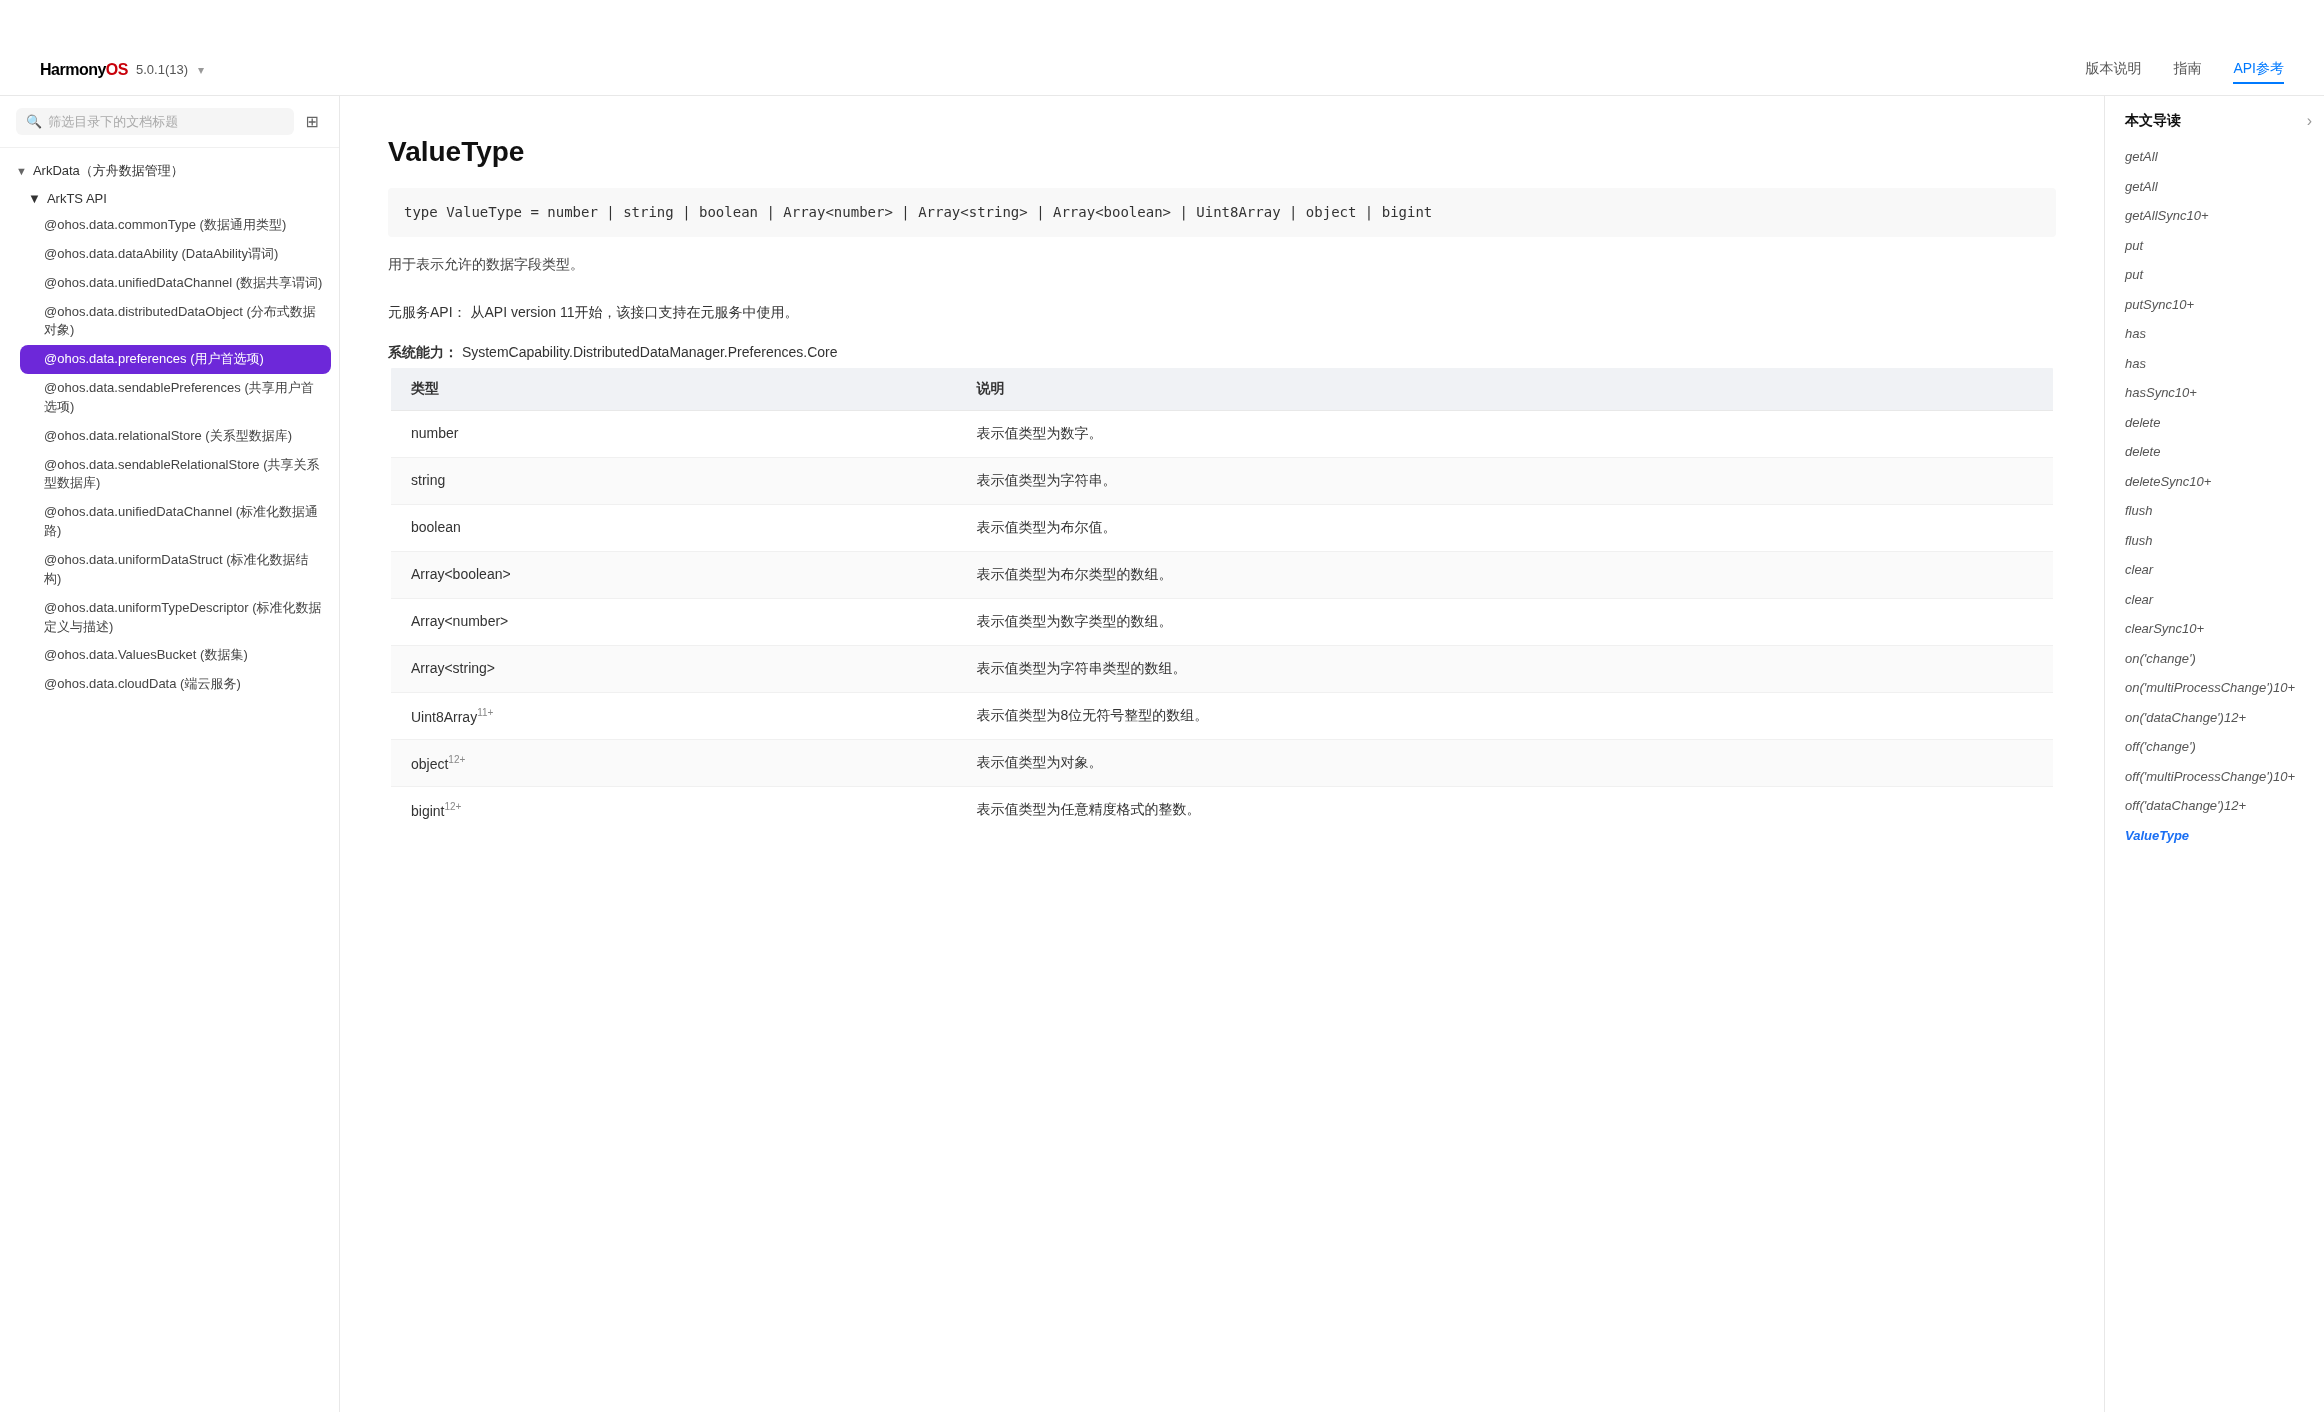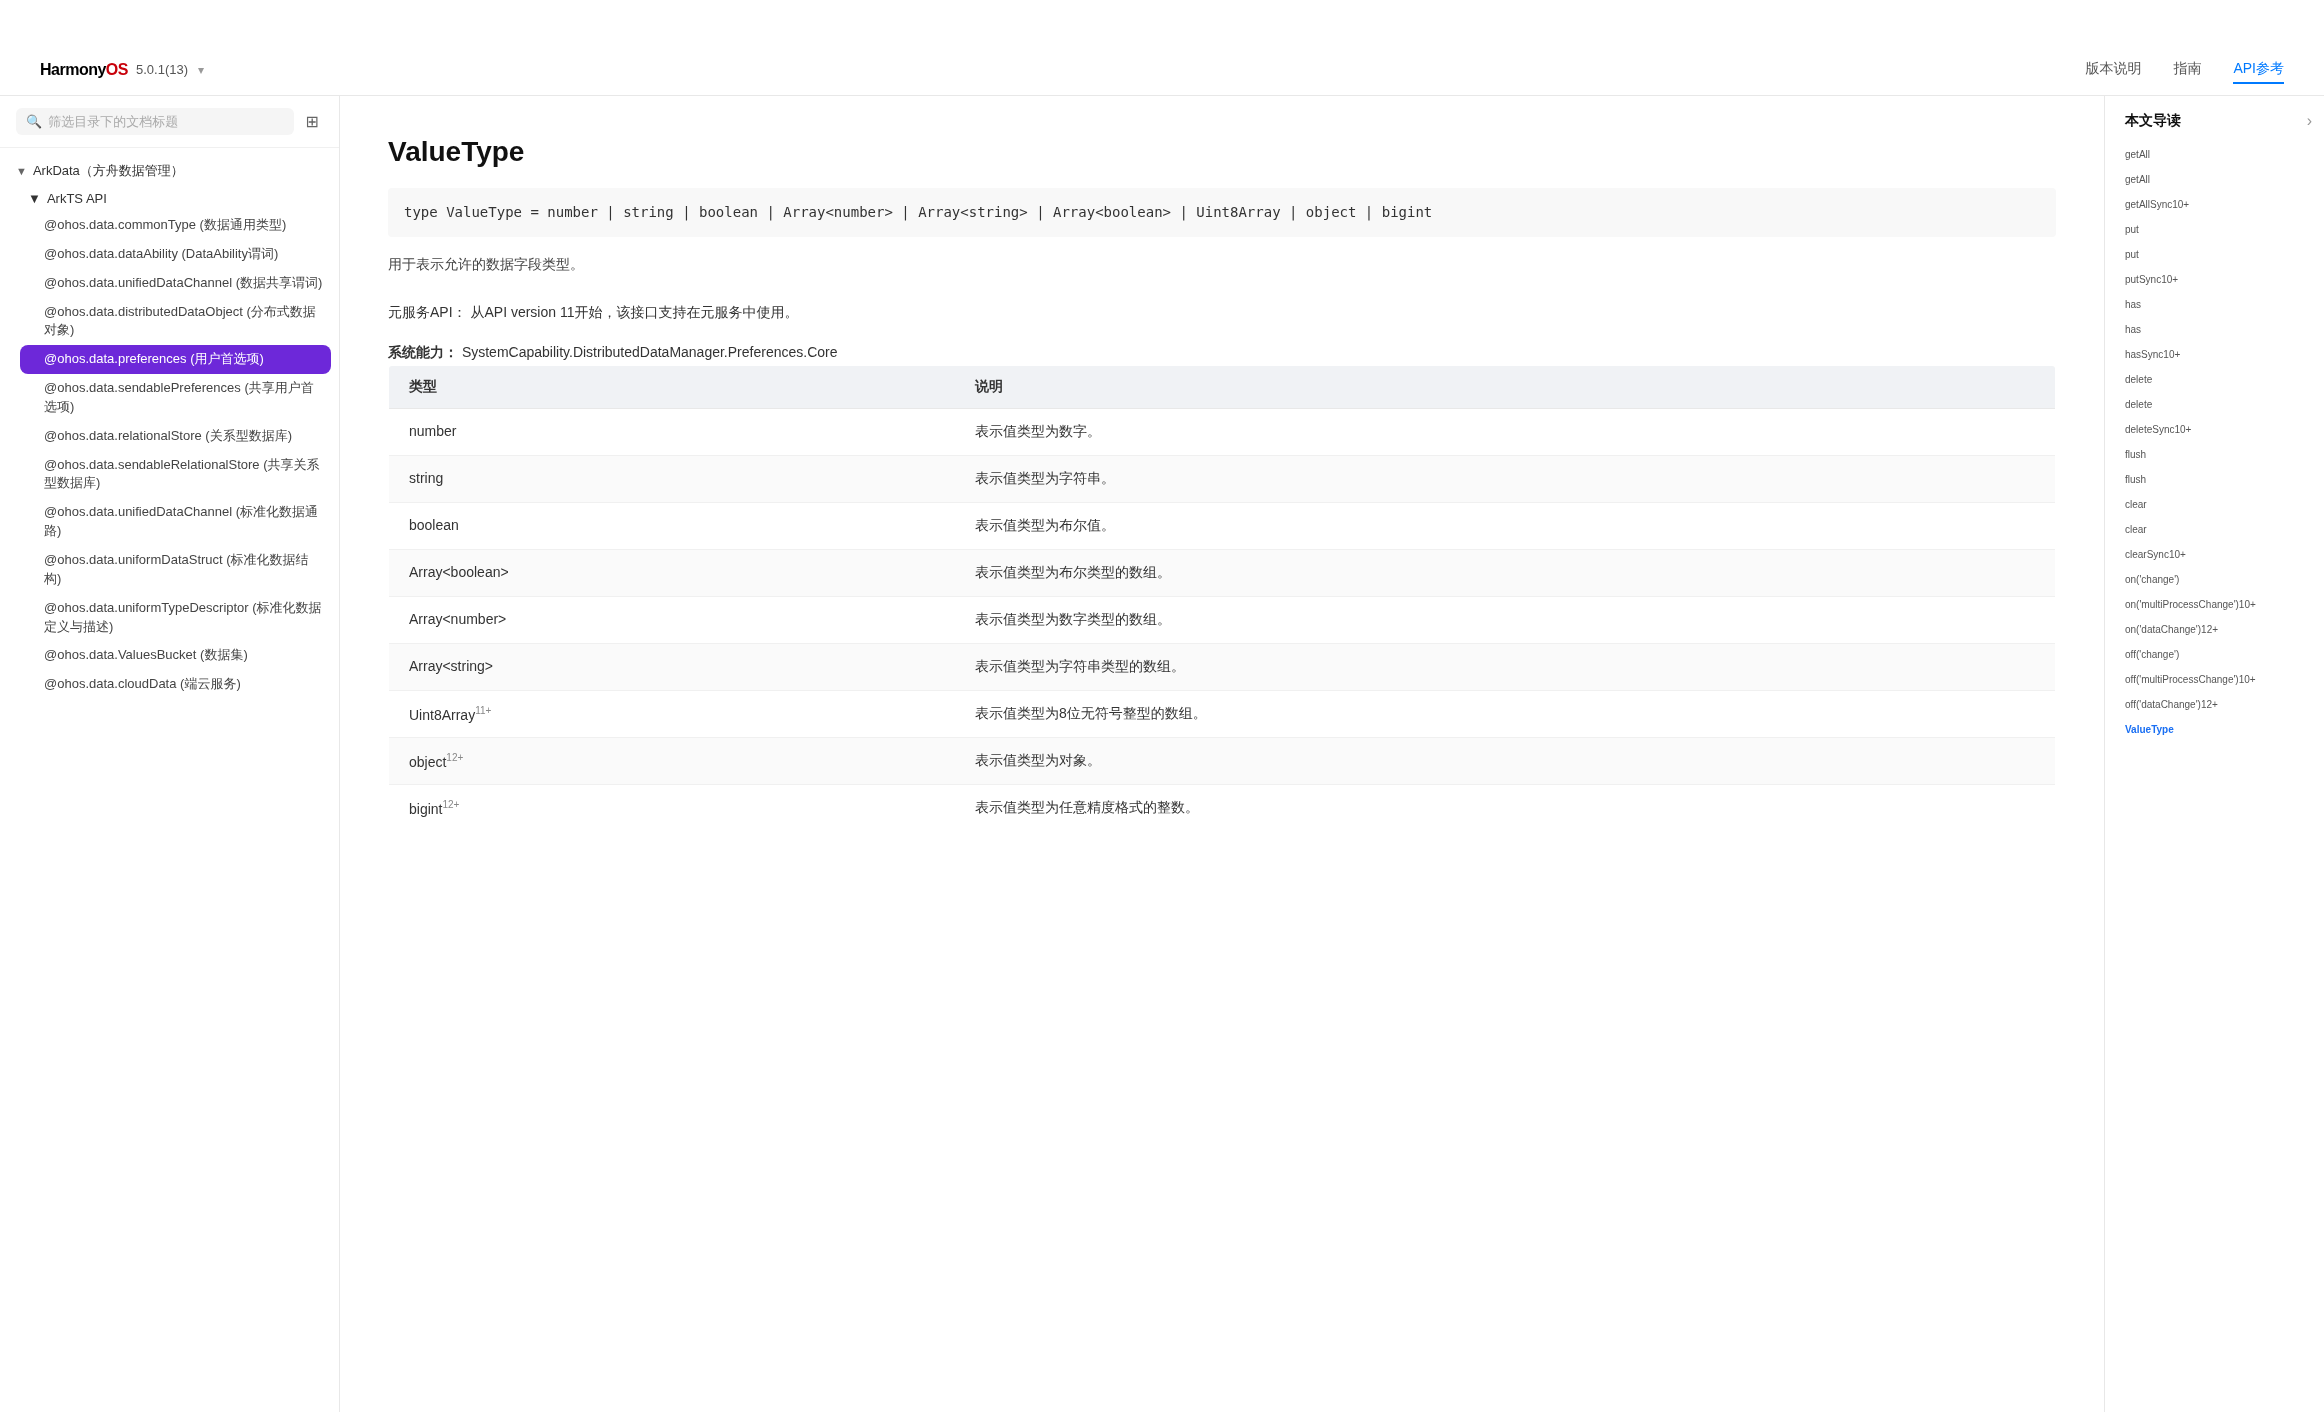--- a/index.html
+++ b/index.html
@@ -44,31 +44,31 @@
     .content-area { flex: 1; overflow-y: auto; padding: 40px 48px; }
     .page-title { font-size: 28px; font-weight: 700; color: #111; margin-bottom: 20px; }
     .type-signature { font-size: 14px; color: #333; line-height: 1.8; margin-bottom: 16px; background: #f8f8f8; padding: 12px 16px; border-radius: 4px; font-family: monospace; }
     .description { font-size: 14px; color: #444; margin-bottom: 24px; line-height: 1.7; }
     .meta-section { margin-bottom: 16px; font-size: 14px; line-height: 1.7; }
     .meta-label { font-weight: 400; }
     .system-cap { font-size: 14px; line-height: 1.7; }
     .system-cap-label { font-weight: 700; }
 
     
-    .data-table { width: 100%; border-collapse: collapse; border: 1px solid #a21caf; border-radius: 4px; overflow: hidden; }
+    .data-table { width: 100%; border-collapse: collapse; border: 3px solid #a21caf; border-radius: 4px; overflow: hidden; }
     .data-table th { background: #f0f2f5; padding: 12px 20px; text-align: left; font-size: 14px; font-weight: 600; color: #333; border-bottom: 1px solid #e8e8e8; }
     .data-table td { padding: 14px 20px; font-size: 14px; color: #333; border-bottom: 1px solid #f0f0f0; vertical-align: top; }
     .data-table tr:last-child td { border-bottom: none; }
     .data-table tbody tr:nth-child(even) { background: #fafafa; }
     sup { font-size: 10px; color: #888; }
 
     
     .toc-panel { width: 220px; flex-shrink: 0; border-left: 1px solid #e8e8e8; overflow-y: auto; padding: 16px 0; position: relative; }
     .toc-header { font-size: 14px; font-weight: 700; color: #111; padding: 0 20px 12px; }
-    .toc-item { padding: 5px 20px; font-size: 10px; color: #555; cursor: pointer; line-height: 1.5; }
+    .toc-item { padding: 5px 20px; font-size: 13px; color: #555; cursor: pointer; line-height: 1.5; font-style: italic; }
     .toc-item.active { color: #1A6FF3; font-weight: 600; }
     .toc-collapse-btn { position: absolute; top: 16px; right: 12px; cursor: pointer; color: #999; font-size: 16px; }
   </style>
 </head>
 <body>
 
 <nav class="top-nav">
   <div class="brand">
     <span class="brand-logo"><span style="color:#000">Harmony</span><span style="color:#C8000A">OS</span></span>
     <span class="brand-version">5.0.1(13)</span>

